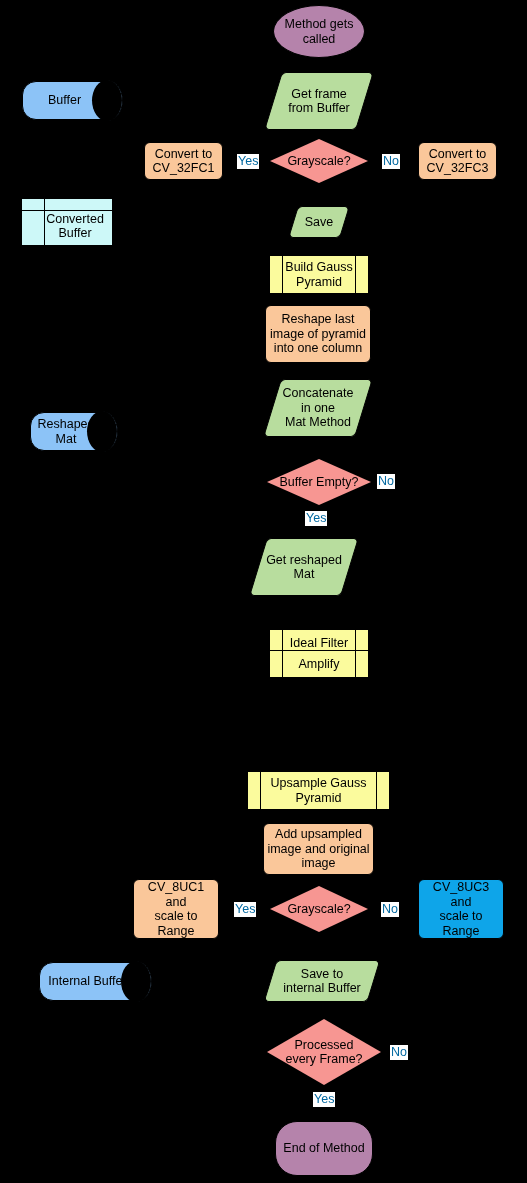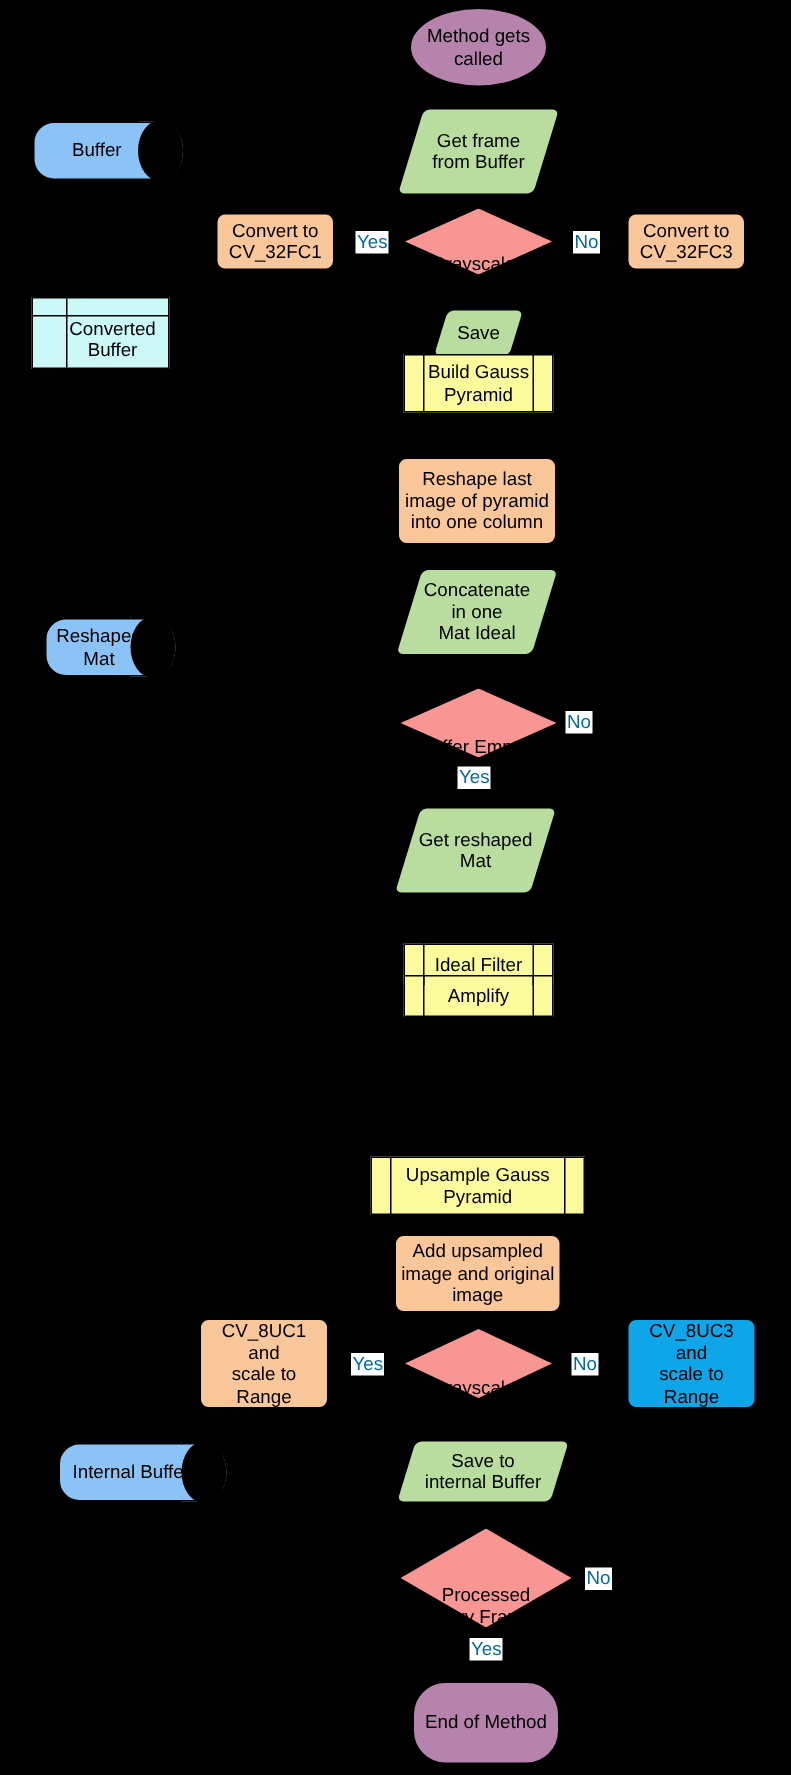--- a/index.html
+++ b/index.html
@@ -55,21 +55,20 @@
     inset: 0;
     background: var(--fill);
     border: 1px solid #000;
     transform: skewX(-17deg);
     border-radius: 5px;
     z-index: 1;
   }
   .diamond {
     border: none;
     background: transparent;
-    align-items: flex-end;
   }
   .diamond .shape {
     position: absolute;
     inset: 0;
     background: var(--fill);
     clip-path: polygon(50% 0%, 100% 50%, 50% 100%, 0% 50%);
     z-index: 1;
   }
   .subroutine .shape {
     position: absolute;
@@ -207,21 +206,21 @@
     <span class="vcol"></span>
     <span class="lbl" style="margin-left:16px; margin-top:8px;">Converted
 Buffer</span>
   </div>
 
   <div class="node parallelogram" style="left:293px; top:206px; width:52px; height:32px; --fill:#b8dd9e;">
     <span class="shape"></span>
     <span class="lbl">Save</span>
   </div>
 
-  <div class="node subroutine" style="left:269px; top:236px; width:100px; height:39px; --fill:#fbfb9d;">
+  <div class="node subroutine" style="left:269px; top:255px; width:100px; height:39px; --fill:#fbfb9d;">
     <span class="shape"></span>
     <span class="bar-l"></span>
     <span class="bar-r"></span>
     <span class="lbl">Build Gauss
 Pyramid</span>
   </div>
 
   <div class="node rect-round" style="left:265px; top:305px; width:106px; height:58px; background:#fac79a;">
     <span class="lbl">Reshape last
 image of pyramid
@@ -233,31 +232,31 @@
     <span class="shape"></span>
     <span class="notch"></span>
     <span class="lbl">Reshaped
 Mat</span>
   </div>
 
   <div class="node parallelogram" style="left:272px; top:379px; width:92px; height:58px; --fill:#b8dd9e;">
     <span class="shape"></span>
     <span class="lbl">Concatenate
 in one
-Mat Ideal</span>
+Mat Method</span>
   </div>
 
   <div class="node diamond" style="left:267px; top:459px; width:104px; height:46px; --fill:#f79692;">
     <span class="shape"></span>
     <span class="lbl">Buffer Empty?</span>
   </div>
   <div class="edge-label" style="left:377px; top:474px;">No</div>
   <div class="edge-label" style="left:305px; top:511px;">Yes</div>
 
-  <div class="node parallelogram" style="left:271px; top:538px; width:92px; height:58px;justify-content:center; --fill:#b8dd9e;">
+  <div class="node parallelogram" style="left:258px; top:538px; width:92px; height:58px;justify-content:center; --fill:#b8dd9e;">
     <span class="shape"></span>
     <span class="lbl">Get reshaped
 Mat</span>
   </div>
 
   <div class="node subroutine" style="left:269px; top:629px; width:100px; height:28px; --fill:#fbfb9d;">
     <span class="shape"></span>
     <span class="bar-l"></span>
     <span class="bar-r"></span>
     <span class="lbl">Ideal Filter</span>

